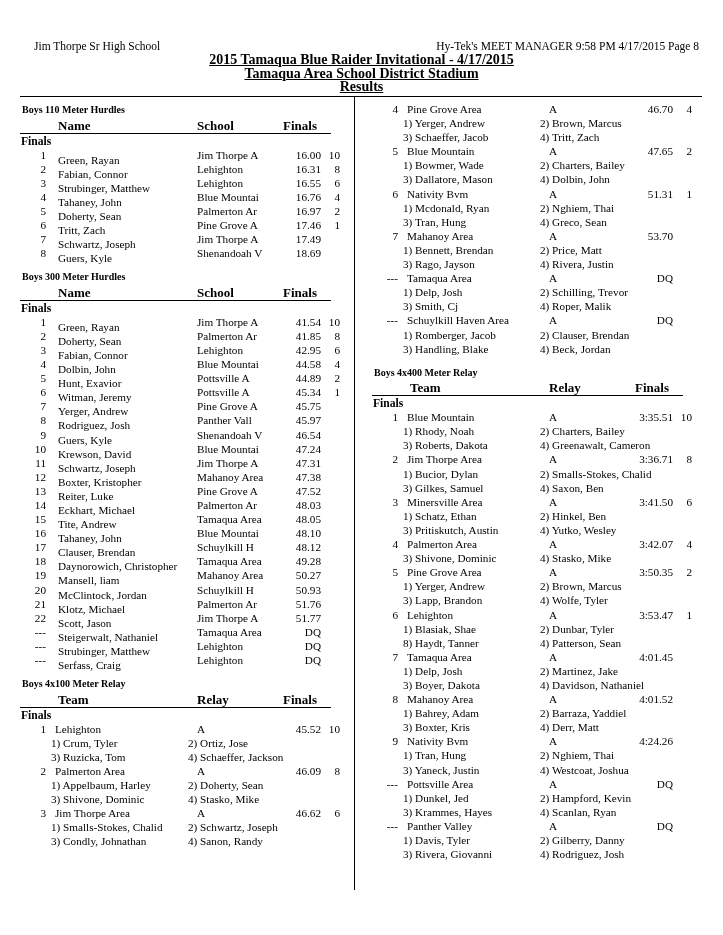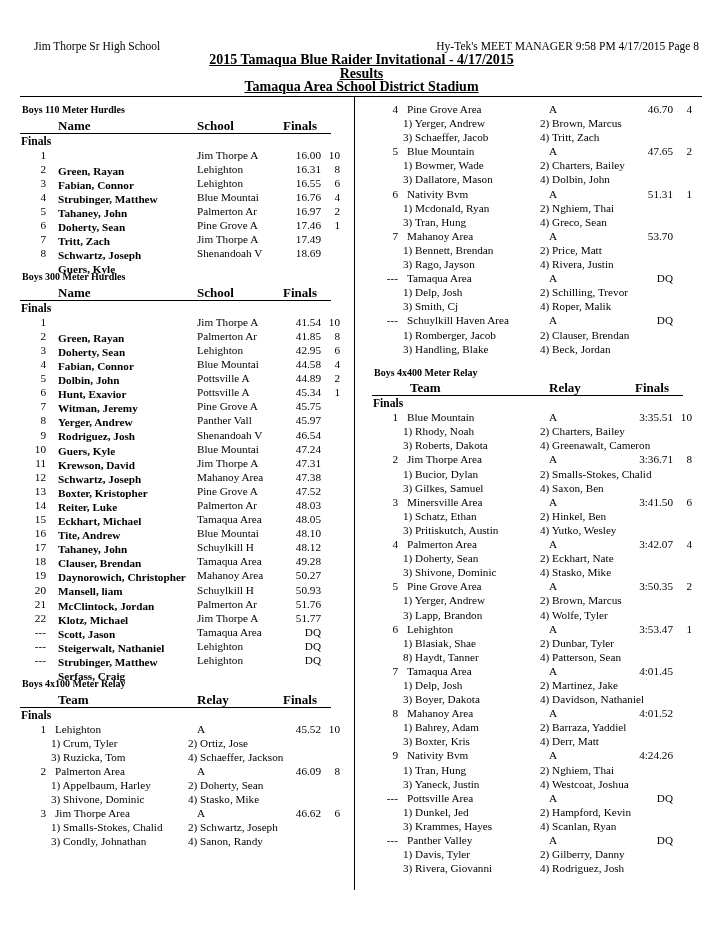--- a/index.html
+++ b/index.html
@@ -109,21 +109,21 @@
     padding-left: 1px;
   }
 
   
   .row {
     position: relative;
     height: 14.1px;
     white-space: nowrap;
   }
   .c-place  { position: absolute; left: 0;     top: 0; width: 26px; text-align: right; }
-  .c-name   { position: absolute; left: 38px;  top: 16px; font-weight: bold; }
+  .c-name   { position: absolute; left: 38px;  top: 5px; }
   .c-school { position: absolute; left: 177px; top: 0; text-align: right; }
   .c-mark   { position: absolute; left: 247px; top: 0; width: 54px; text-align: right; }
   .c-pts    { position: absolute; left: 306px; top: 0; width: 14px; text-align: right; }
 
   
   .c-team   { position: absolute; left: 35px;  top: 0; }
   .c-relay  { position: absolute; left: 177px; top: 0; }
 
   
   .legs {
@@ -136,22 +136,22 @@
 </style>
 </head>
 <body>
 
 <div id="page-header">
   <div class="hdr-row">
     <span class="hdr-left">Jim Thorpe Sr High School</span>
     <span class="hdr-right">Hy-Tek's MEET MANAGER  9:58 PM  4/17/2015  Page 8</span>
   </div>
   <div class="hdr-center">2015 Tamaqua Blue Raider Invitational - 4/17/2015</div>
+  <div class="hdr-center">Tamaqua Area School District Stadium</div>
   <div class="hdr-center">Results</div>
-  <div class="hdr-center">Tamaqua Area School District Stadium</div>
 </div>
 
 <div id="top-rule"></div>
 <div id="column-divider"></div>
 
 <div class="column" id="col-left">
     <div class="event">
       <div class="event-title">Boys 110 Meter Hurdles</div>
       <div class="colhead">
         <span class="ch-name">Name</span>
@@ -606,24 +606,20 @@
         <span class="leg-b">4) Yutko, Wesley</span>
       </div>
       <div class="row">
         <span class="c-place">4</span>
         <span class="c-team">Palmerton Area</span>
         <span class="c-relay">A</span>
         <span class="c-mark">3:42.07</span>
         <span class="c-pts">4</span>
       </div>
       <div class="legs">
-        <span class="leg-a">1) Doherty, Sean</span>
-        <span class="leg-b">2) Eckhart, Nate</span>
-      </div>
-      <div class="legs">
         <span class="leg-a">3) Shivone, Dominic</span>
         <span class="leg-b">4) Stasko, Mike</span>
       </div>
       <div class="row">
         <span class="c-place">5</span>
         <span class="c-team">Pine Grove Area</span>
         <span class="c-relay">A</span>
         <span class="c-mark">3:50.35</span>
         <span class="c-pts">2</span>
       </div>

